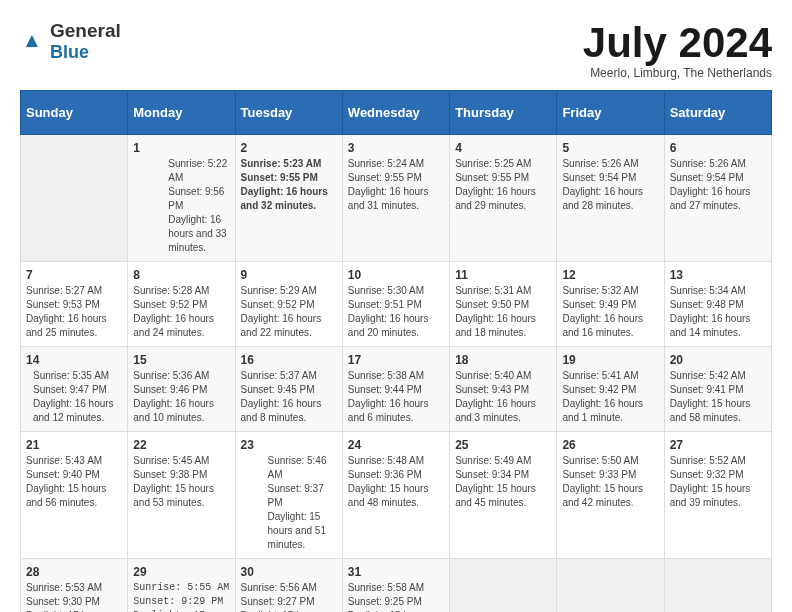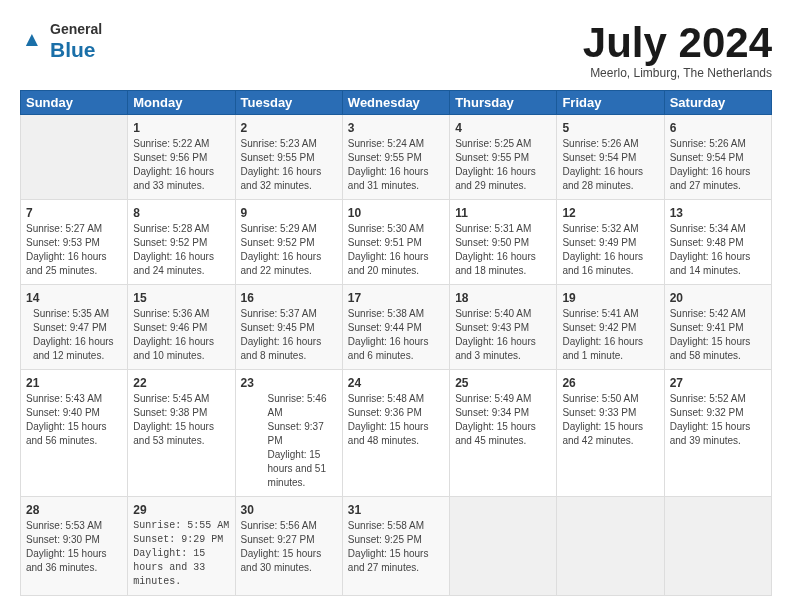--- a/index.html
+++ b/index.html
@@ -14,26 +14,26 @@
       display: flex;
       justify-content: space-between;
       align-items: flex-start;
       margin-bottom: 10px;
     }
     .logo {
       display: flex;
       align-items: center;
     }
     .logo-text-general {
-      font-size: 14px;
+      font-size: 19px;
       font-weight: bold;
       color: #333;
     }
     .logo-text-blue {
-      font-size: 21px;
+      font-size: 18px;
       font-weight: bold;
       color: #1a6fa8;
     }
     .logo-icon {
       width: 28px;
       height: 28px;
       margin-right: 2px;
     }
     .title-area {
       text-align: right;
@@ -51,21 +51,21 @@
     table {
       width: 100%;
       border-collapse: collapse;
       table-layout: fixed;
     }
     thead tr {
       background-color: #2a6db5;
       color: white;
     }
     thead th {
-      padding: 4px 5px;
+      padding: 14px 5px;
       font-size: 13px;
       font-weight: bold;
       text-align: left;
       border: 1px solid #1a5a9a;
     }
     tbody tr {
       vertical-align: top;
     }
     tbody tr:nth-child(odd) {
       background-color: #f8f8f8;
@@ -125,27 +125,27 @@
         <th>Thursday</th>
         <th>Friday</th>
         <th>Saturday</th>
       </tr>
   </thead>
   <tbody>
   <tr>
         <td class="empty-cell"></td>
         <td>
           <span class="day-num">1</span>
-          <div class="day-info" style="white-space: pre-line;">Sunrise: 5:22 AM
+          <div class="day-info" style="white-space: pre-line; margin-left: 35px;">Sunrise: 5:22 AM
 Sunset: 9:56 PM
 Daylight: 16 hours and 33 minutes.</div>
         </td>
         <td>
           <span class="day-num">2</span>
-          <div class="day-info" style="white-space: pre-line;">Sunrise: 5:23 AM
+          <div class="day-info" style="white-space: pre-line; font-weight: bold;">Sunrise: 5:23 AM
 Sunset: 9:55 PM
 Daylight: 16 hours and 32 minutes.</div>
         </td>
         <td>
           <span class="day-num">3</span>
           <div class="day-info" style="white-space: pre-line;">Sunrise: 5:24 AM
 Sunset: 9:55 PM
 Daylight: 16 hours and 31 minutes.</div>
         </td>
         <td>

